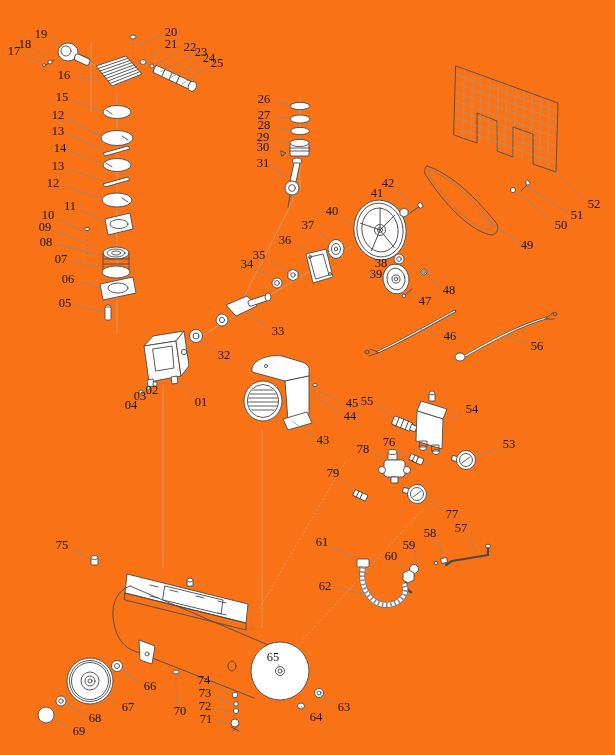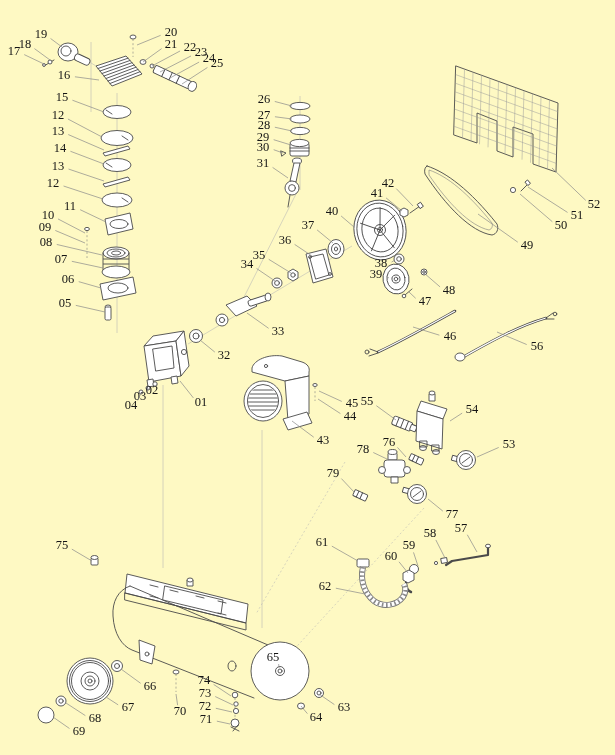--- a/index.html
+++ b/index.html
@@ -1,16 +1,16 @@
 <!DOCTYPE html>
 <html><head>
 <meta charset="utf-8">
 <style>
   html,body{margin:0;padding:0;background:#ffffff;}
-  .stage{position:relative;width:615px;height:755px;background:#fef9c3;overflow:hidden;}
+  .stage{position:relative;width:615px;height:755px;background:#f97316;overflow:hidden;}
   svg{display:block;}
   .art{stroke:#4a4a4a;stroke-width:.9;fill:none;stroke-linejoin:round;stroke-linecap:round;}
   .artfill{stroke:#4a4a4a;stroke-width:.9;fill:#ffffff;stroke-linejoin:round;}
   .thin{stroke:#7d7d7d;stroke-width:.6;fill:none;}
   .ghost{stroke:#b5b5b5;stroke-width:.55;fill:none;}
   .leader{stroke:#8a8a8a;stroke-width:.7;fill:none;}
   .plabel{font-family:"Liberation Serif",serif;font-size:12.5px;fill:#151515;
           text-anchor:middle;dominant-baseline:middle;}
   .grid line{stroke:#9a9a9a;stroke-width:.5;}
   .dash{stroke-dasharray:2,2.2;}

